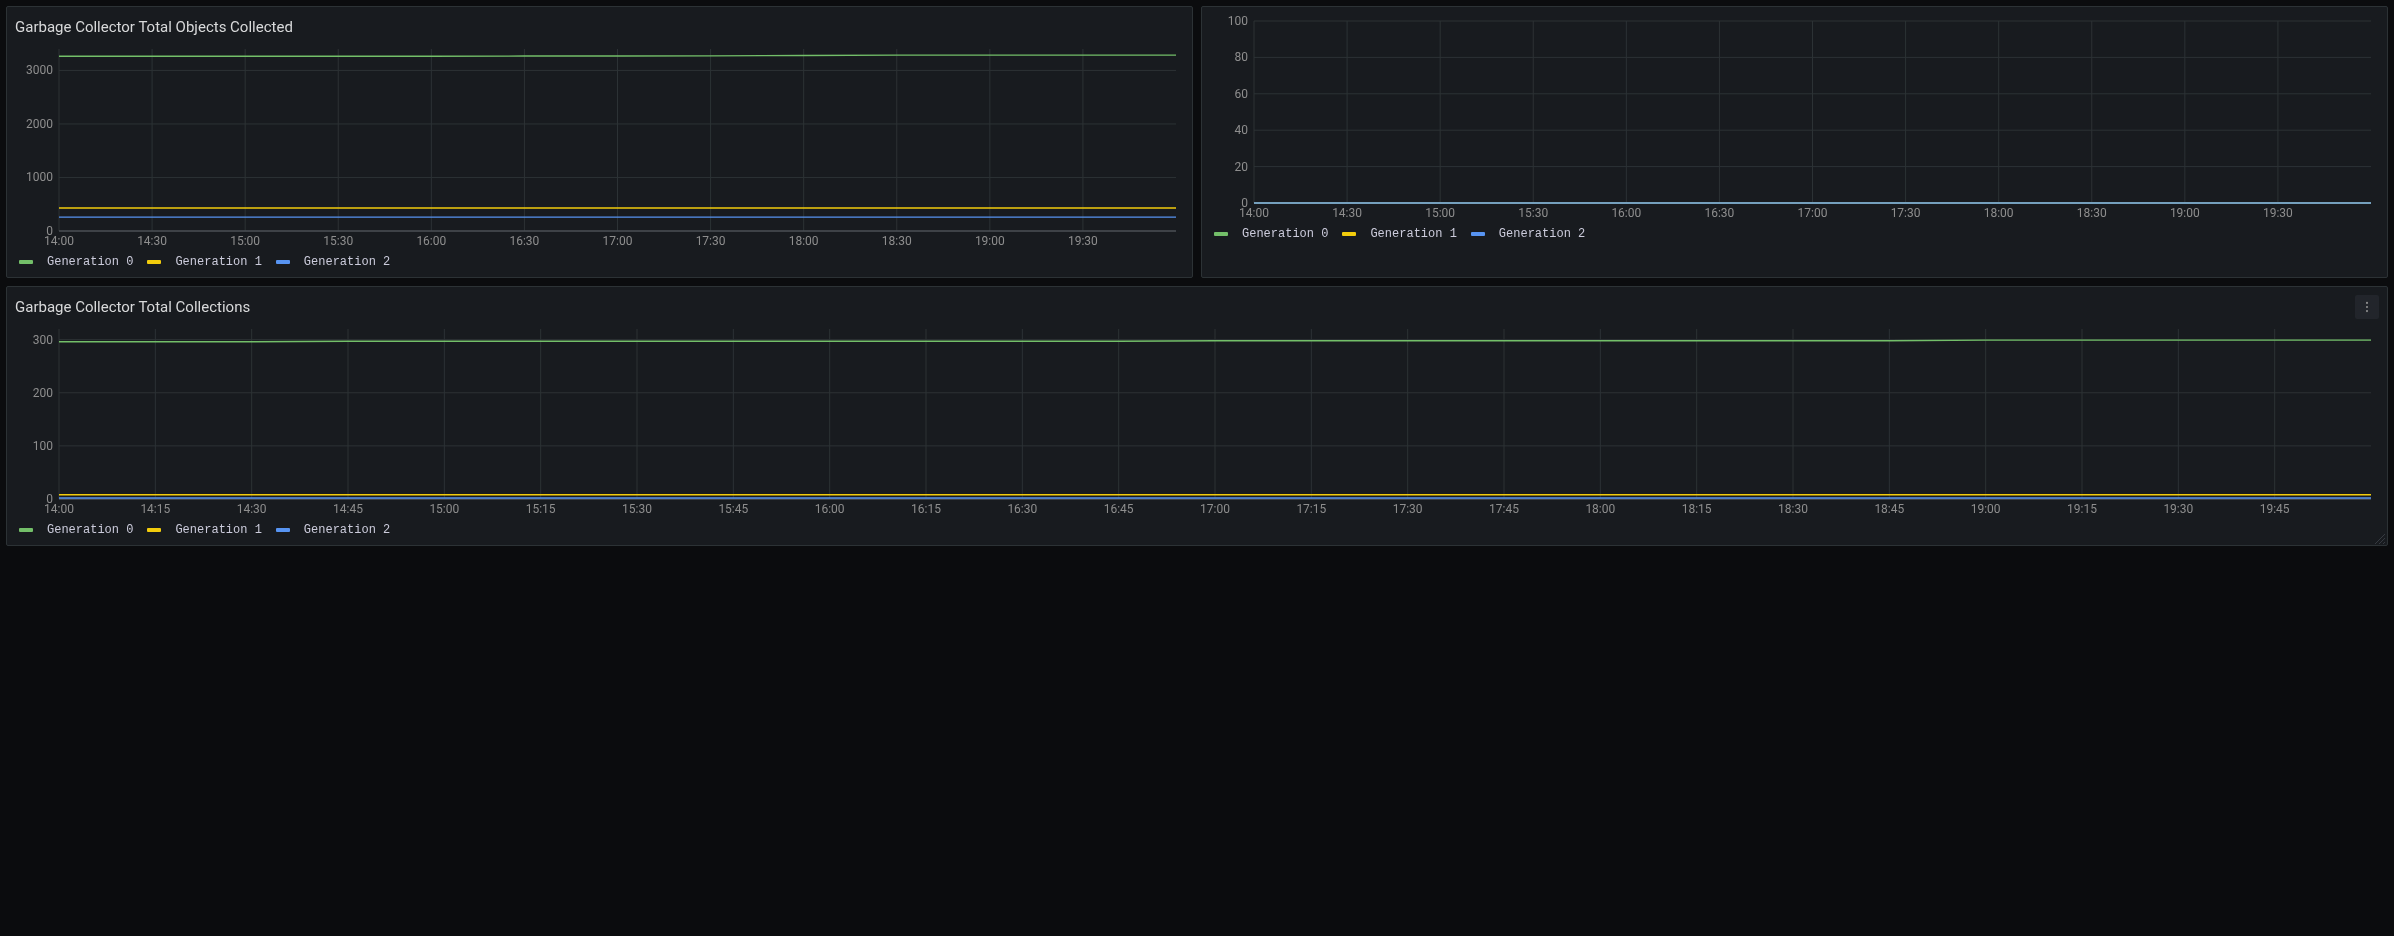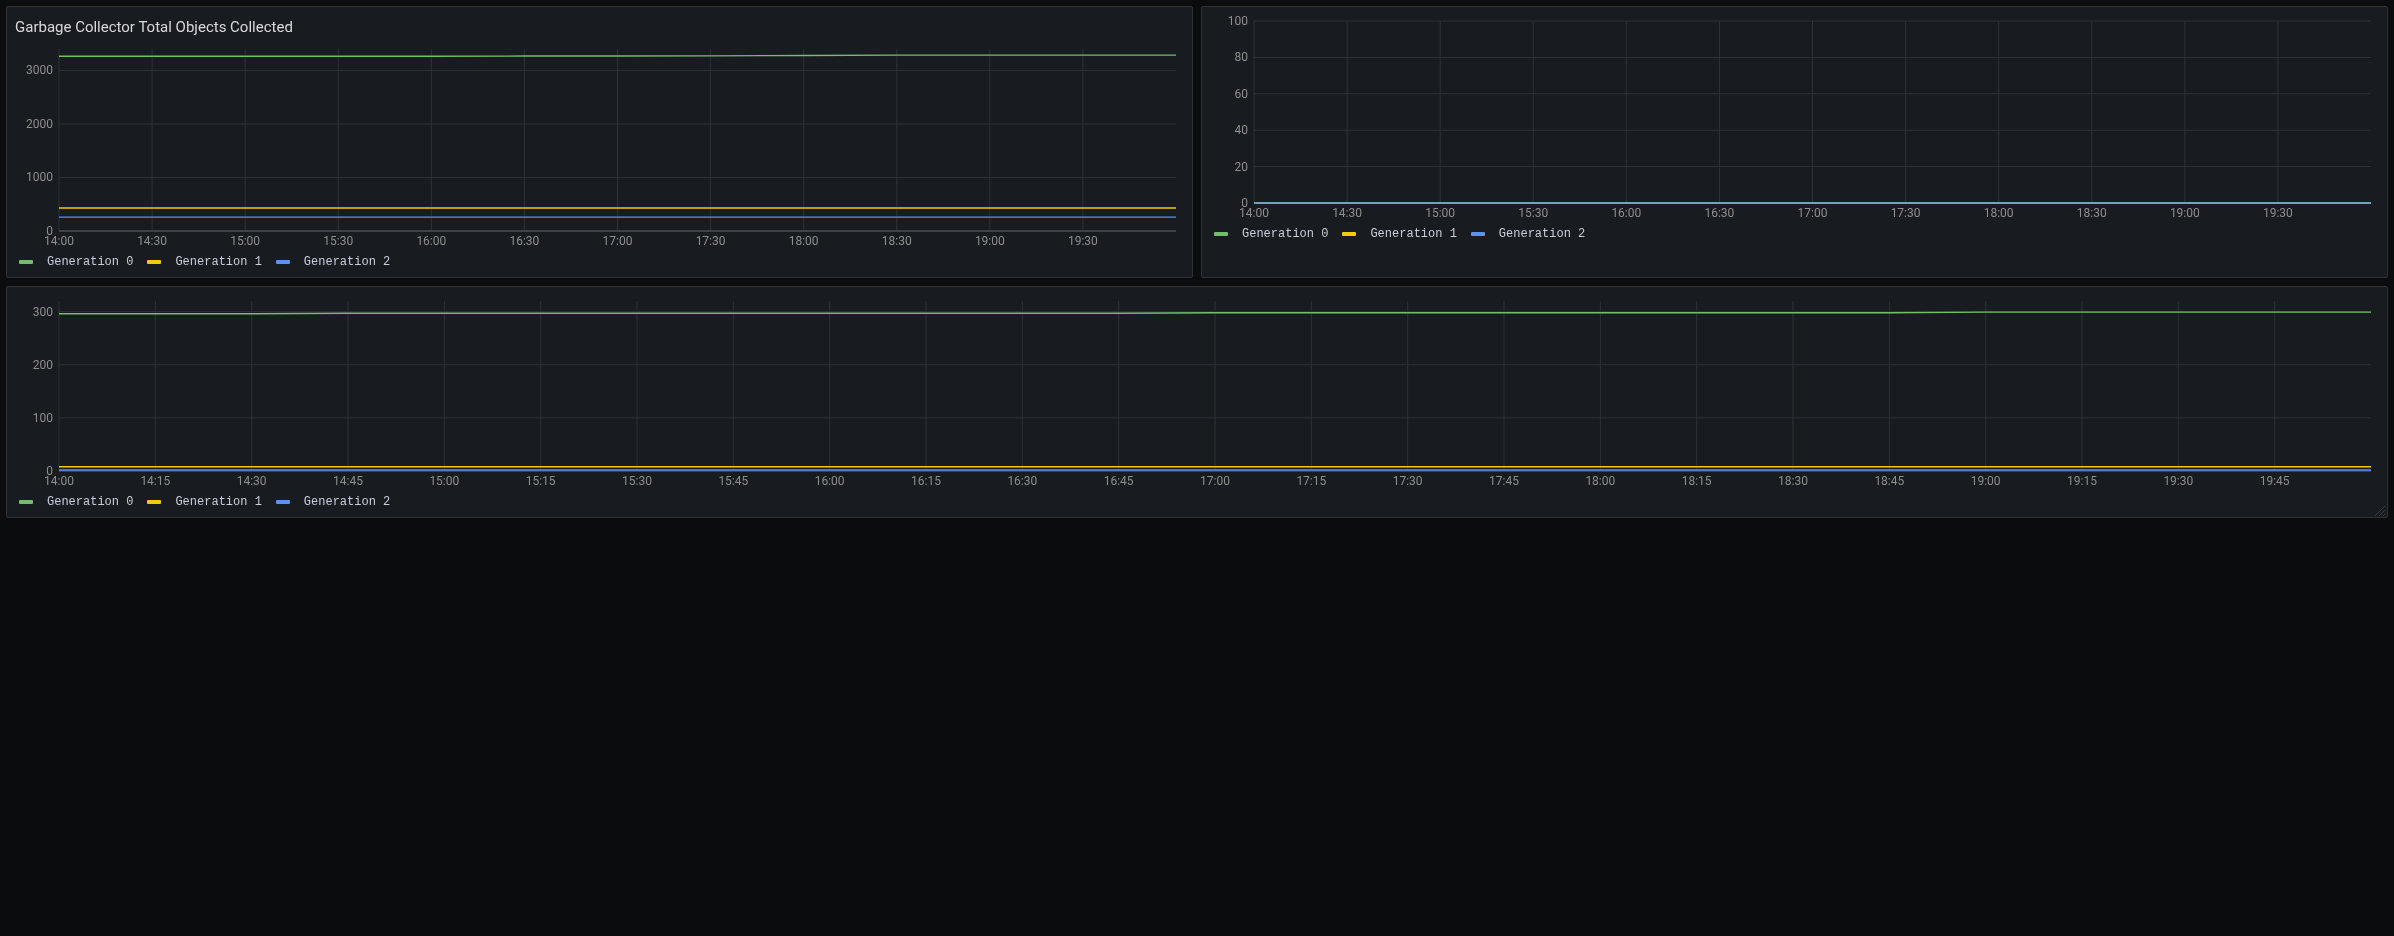--- a/index.html
+++ b/index.html
@@ -199,20 +199,30 @@
           <span>Generation 1</span>
         </div>
       <div class="legend-item">
           <span class="legend-swatch" style="background: rgb(87, 148, 242);"></span>
           <span>Generation 2</span>
         </div>
     </div>
   </div>
 
   <div class="panel panel-full">
+    <div class="panel-header">
+      <div class="panel-title">Garbage Collector Total Collections</div>
+      <div class="panel-menu" style="visibility:visible;background:#22252b;">
+        <svg width="14" height="14" viewBox="0 0 24 24">
+            <circle cx="12" cy="5" r="1.8" fill="currentColor"></circle>
+            <circle cx="12" cy="12" r="1.8" fill="currentColor"></circle>
+            <circle cx="12" cy="19" r="1.8" fill="currentColor"></circle>
+          </svg>
+      </div>
+    </div>
     <div class="chart-area chart-bottom">
       <svg class="plot" preserveAspectRatio="none" viewBox="0 0 2364 198">
           <line class="grid-line" x1="44" x2="2356" y1="178" y2="178"></line>
           <text class="axis-text" x="38" y="182" text-anchor="end">0</text>
           <line class="grid-line" x1="44" x2="2356" y1="124.875" y2="124.875"></line>
           <text class="axis-text" x="38" y="128.875" text-anchor="end">100</text>
           <line class="grid-line" x1="44" x2="2356" y1="71.75" y2="71.75"></line>
           <text class="axis-text" x="38" y="75.75" text-anchor="end">200</text>
           <line class="grid-line" x1="44" x2="2356" y1="18.625" y2="18.625"></line>
           <text class="axis-text" x="38" y="22.625" text-anchor="end">300</text>

